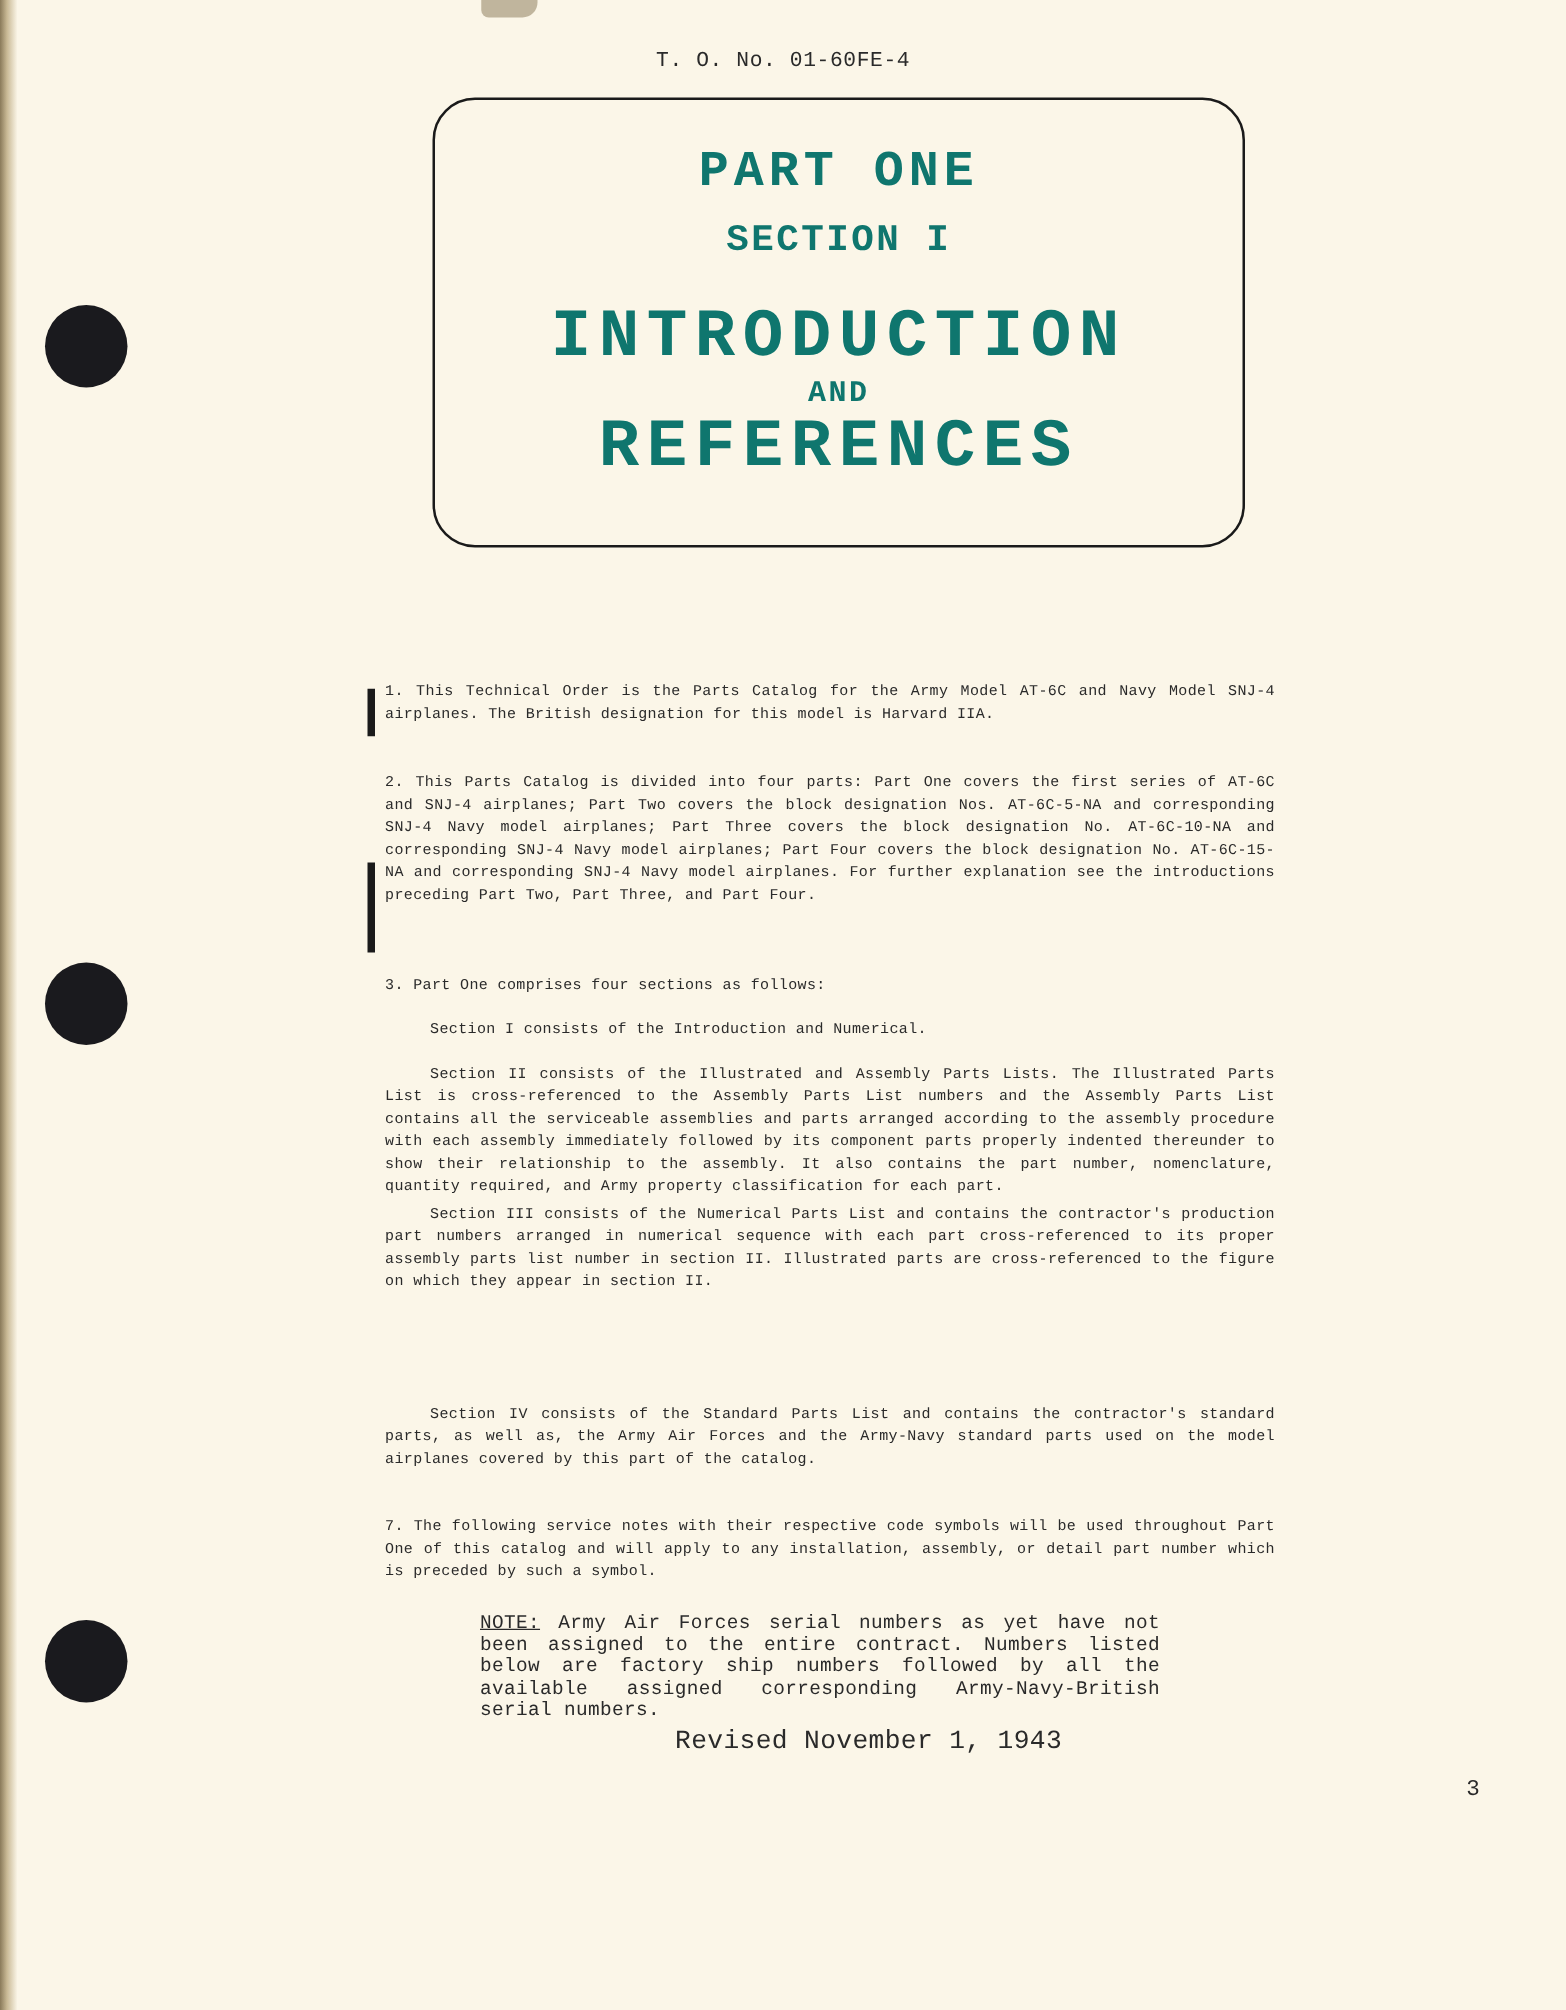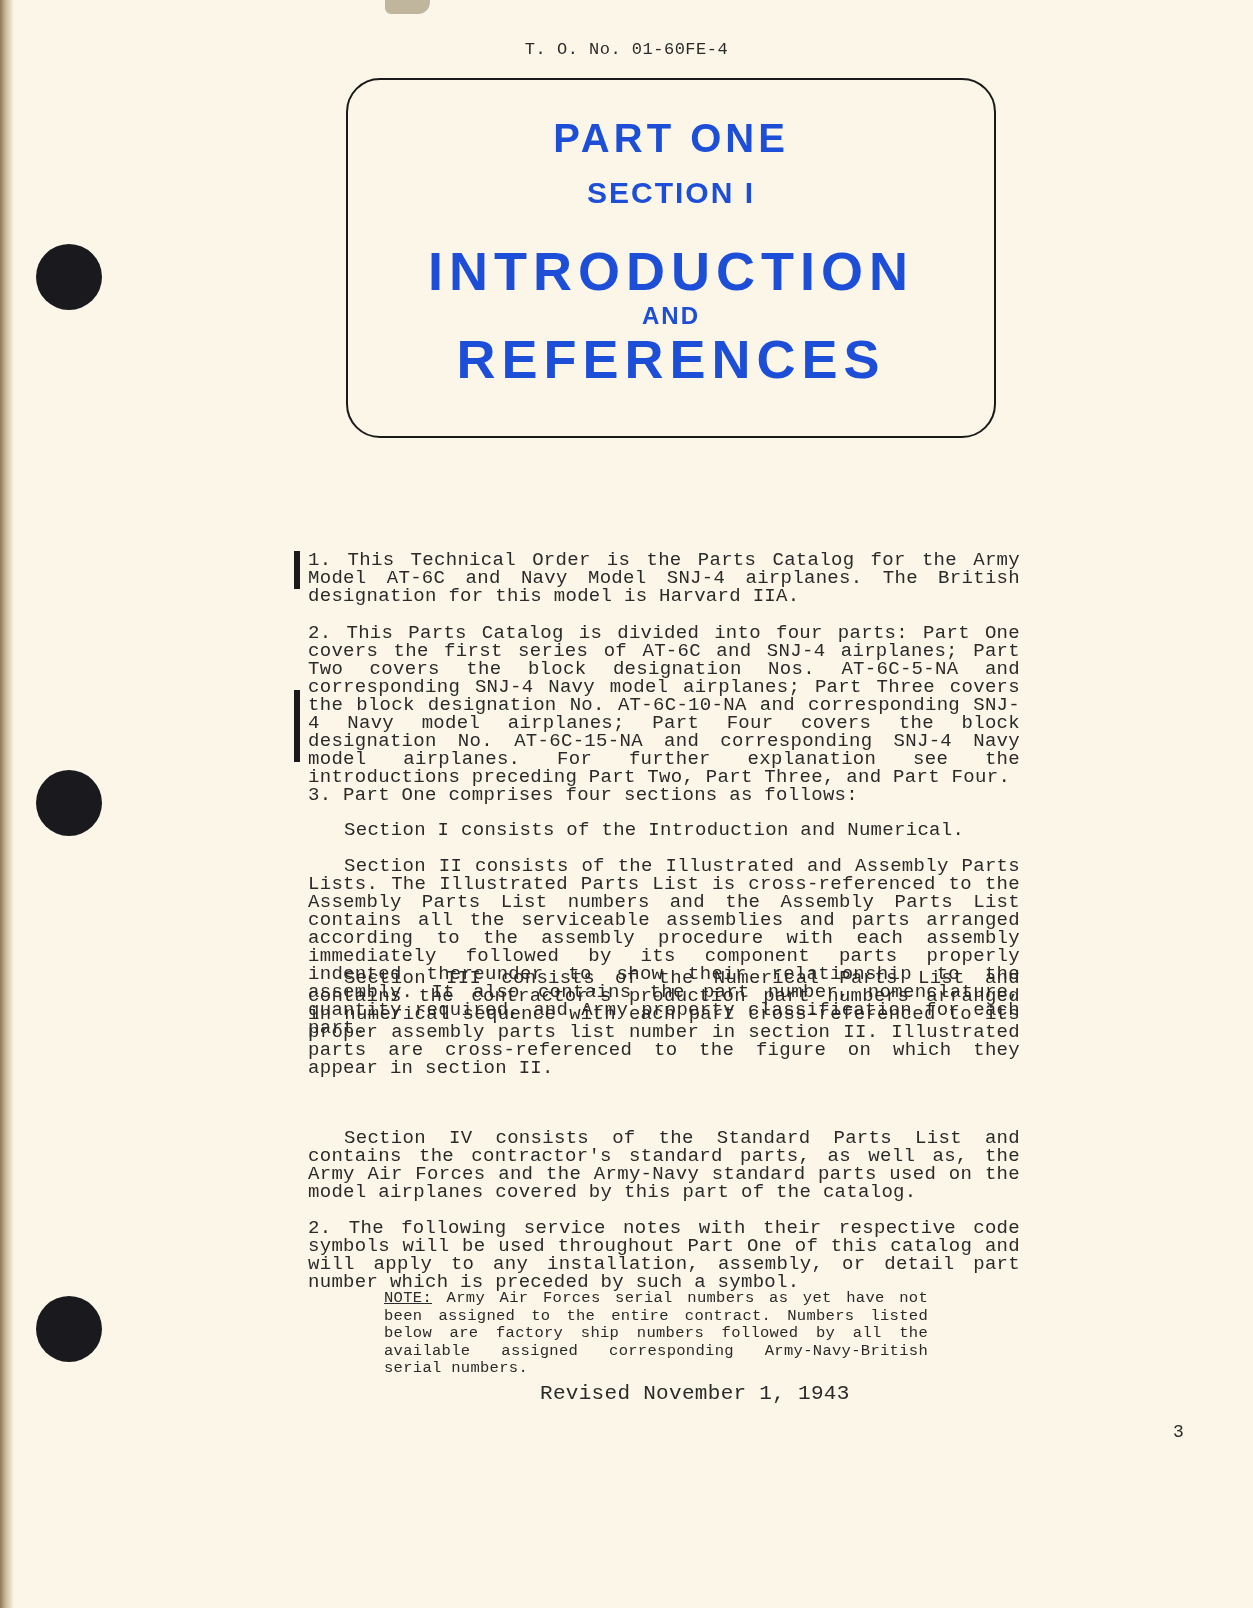--- a/index.html
+++ b/index.html
@@ -27,32 +27,32 @@
     .header-code {
       position: absolute; top: 40px; left: 0; width: 1253px; text-align: center;
       font-size: 17px; letter-spacing: 0.5px;
     }
     .title-box {
       position: absolute; left: 346px; top: 78px; width: 650px; height: 360px;
       border: 2.5px solid #1a1a1a; border-radius: 34px; box-sizing: border-box;
     }
     .title-box .t {
       position: absolute; left: 0; width: 100%; text-align: center;
-      font-family: Liberation Sans, sans-serif; color: #1d4ed8;
+      font-family: Liberation Mono, monospace; color: #0f766e;
     }
     .t-part { top: 36px; font-size: 40px; font-weight: bold; letter-spacing: 4px; }
     .t-section { top: 96px; font-size: 30px; font-weight: bold; letter-spacing: 2px; }
     .t-intro { top: 160px; font-size: 54px; font-weight: bold; letter-spacing: 6px; }
     .t-and { top: 222px; font-size: 24px; font-weight: bold; letter-spacing: 2px; }
     .t-refs { top: 248px; font-size: 54px; font-weight: bold; letter-spacing: 6px; }
 
     .change-bar {
       position: absolute; width: 6px; background: #1a1a1a;
     }
-    .para { position: absolute; left: 308px; width: 712px; font-size: 19px; line-height: 18px; text-align: justify; letter-spacing: 0.3px; }
+    .para { position: absolute; left: 308px; width: 712px; font-size: 12px; line-height: 18px; text-align: justify; letter-spacing: 0.3px; }
     .indent { text-indent: 36px; }
     .note {
       position: absolute; left: 384px; width: 544px;
       font-size: 15.5px; line-height: 17.5px; text-align: justify; letter-spacing: 0.3px;
     }
     .note .note-label { text-decoration: underline; }
     .revised {
       position: absolute; left: 540px; top: 1382px; font-size: 21px; letter-spacing: 0.3px;
     }
     .page-number {
@@ -82,18 +82,18 @@
 <div class="change-bar" style="left:294px; top:551px; height:38px;"></div>
 <div class="change-bar" style="left:294px; top:690px; height:72px;"></div>
 
 <p class="para" style="top:532px;">1. This Technical Order is the Parts Catalog for the Army Model AT-6C and Navy Model SNJ-4 airplanes. The British designation for this model is Harvard IIA.</p>
 <p class="para" style="top:605px;">2. This Parts Catalog is divided into four parts: Part One covers the first series of AT-6C and SNJ-4 airplanes; Part Two covers the block designation Nos. AT-6C-5-NA and corresponding SNJ-4 Navy model airplanes; Part Three covers the block designation No. AT-6C-10-NA and corresponding SNJ-4 Navy model airplanes; Part Four covers the block designation No. AT-6C-15-NA and corresponding SNJ-4 Navy model airplanes. For further explanation see the introductions preceding Part Two, Part Three, and Part Four.</p>
 <p class="para" style="top:767px;">3. Part One comprises four sections as follows:</p>
 <p class="para indent" style="top:802px;">Section I consists of the Introduction and Numerical.</p>
 <p class="para indent" style="top:838px;">Section II consists of the Illustrated and Assembly Parts Lists. The Illustrated Parts List is cross-referenced to the Assembly Parts List numbers and the Assembly Parts List contains all the serviceable assemblies and parts arranged according to the assembly procedure with each assembly immediately followed by its component parts properly indented thereunder to show their relationship to the assembly. It also contains the part number, nomenclature, quantity required, and Army property classification for each part.</p>
 <p class="para indent" style="top:950px;">Section III consists of the Numerical Parts List and contains the contractor's production part numbers arranged in numerical sequence with each part cross-referenced to its proper assembly parts list number in section II. Illustrated parts are cross-referenced to the figure on which they appear in section II.</p>
 <p class="para indent" style="top:1110px;">Section IV consists of the Standard Parts List and contains the contractor's standard parts, as well as, the Army Air Forces and the Army-Navy standard parts used on the model airplanes covered by this part of the catalog.</p>
-<p class="para" style="top:1200px;">2. The following service notes with their respective code symbols will be used throughout Part One of this catalog and will apply to any installation, assembly, or detail part number which is preceded by such a symbol.</p>
+<p class="para" style="top:1200px;">7. The following service notes with their respective code symbols will be used throughout Part One of this catalog and will apply to any installation, assembly, or detail part number which is preceded by such a symbol.</p>
 
 <p class="note" style="top:1290px; margin:0;"><span class="note-label">NOTE:</span><span> Army Air Forces serial numbers as yet have not been assigned to the entire contract. Numbers listed below are factory ship numbers followed by all the available assigned corresponding Army-Navy-British serial numbers.</span></p>
 
 <div class="revised">Revised November 1, 1943</div>
 <div class="page-number">3</div>
 
 </body></html>

